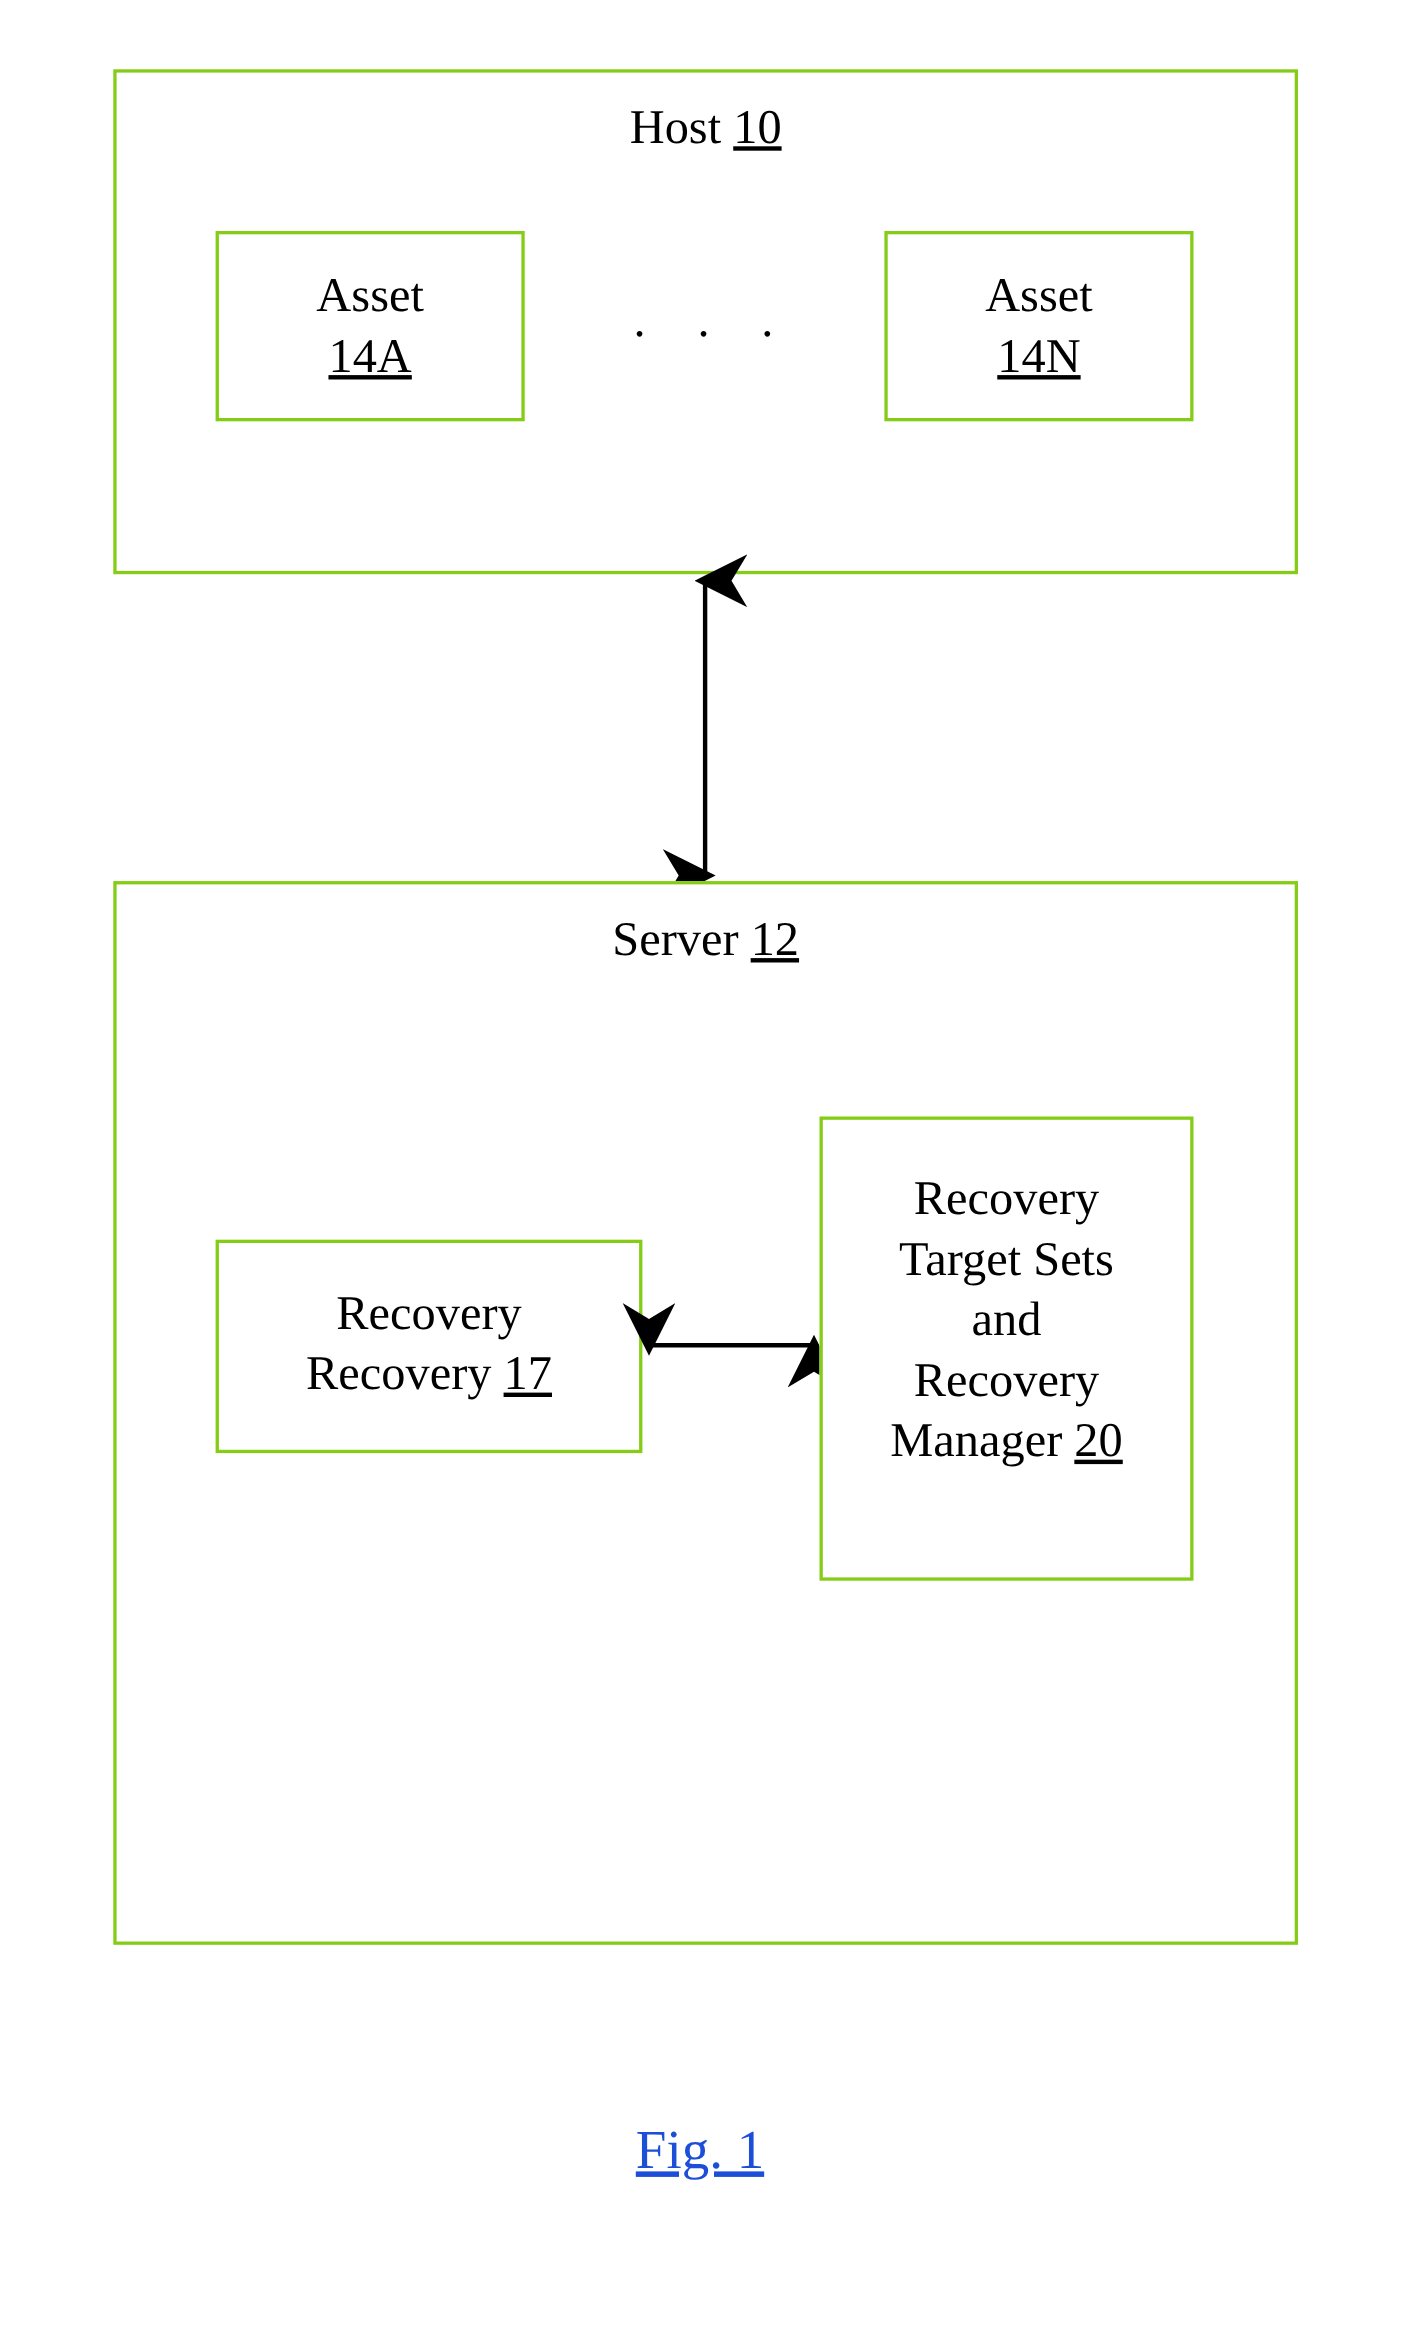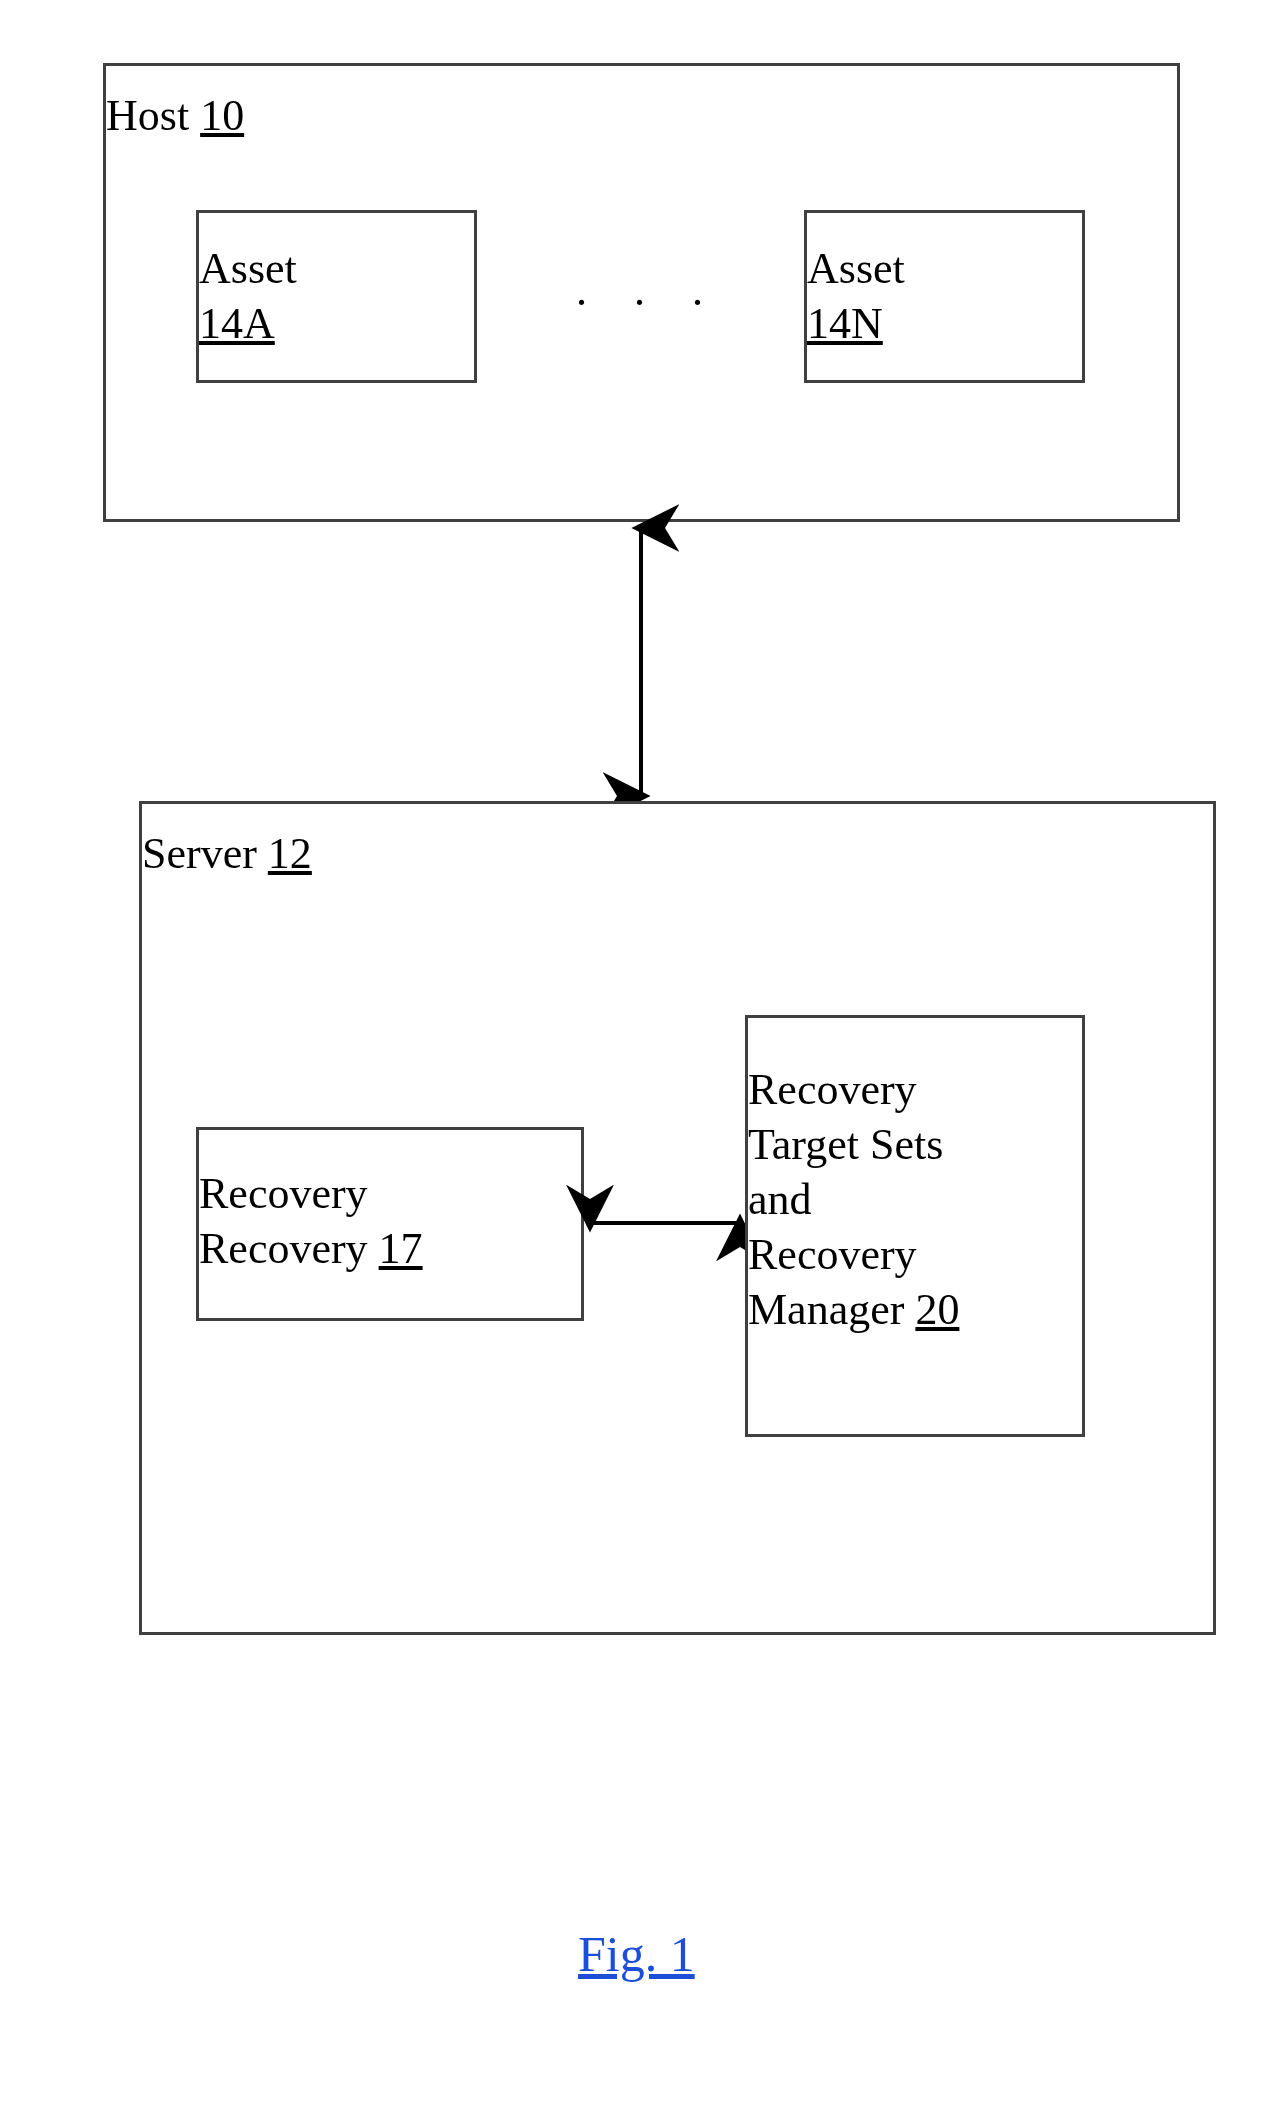--- a/index.html
+++ b/index.html
@@ -10,23 +10,24 @@
     height: 2127px;
     font-family: "Times New Roman", Times, serif;
   }
   .canvas {
     position: relative;
     width: 1287px;
     height: 2127px;
   }
   .box {
     position: absolute;
-    border: 3px solid #404040;
+    border: 3px solid #84cc16;
     background: #fff;
     box-sizing: border-box;
+    text-align: center;
   }
   .label-block {
     font-size: 44px;
     line-height: 1.25;
     color: #000;
   }
   .num-under { text-decoration: underline; }
   .caption {
     position: absolute;
     font-size: 50px;
@@ -78,21 +79,21 @@
       <marker id="arrUp" viewBox="0 0 20 20" refX="10" refY="4" markerWidth="12" markerHeight="12" orient="auto-start-reverse">
         <path d="M10 0 L20 20 L10 14 L0 20 Z" fill="#000"></path>
       </marker>
       <marker id="arrDown" viewBox="0 0 20 20" refX="10" refY="4" markerWidth="12" markerHeight="12" orient="auto">
         <path d="M10 0 L20 20 L10 14 L0 20 Z" fill="#000"></path>
       </marker>
     </defs>
     <line x1="15" y1="6" x2="15" y2="274" stroke="#000" stroke-width="4" marker-start="url(#arrUp)" marker-end="url(#arrDown)"></line>
   </svg>
 
-  <div class="box" style="left:103px; top:801px; width:1077px; height:834px;margin-left:36px;">
+  <div class="box" style="left:103px; top:801px; width:1077px; height:967px;">
     <div class="label-block" style="margin-top:22px;">
       <span>Server </span><span class="num-under">12</span>
     </div>
   </div>
 
   <div class="box" style="left:196px; top:1127px; width:388px; height:194px;">
     <div class="label-block" style="margin-top:36px;">
       <span>Recovery</span><br>
       <span>Recovery </span><span class="num-under">17</span>
     </div>

